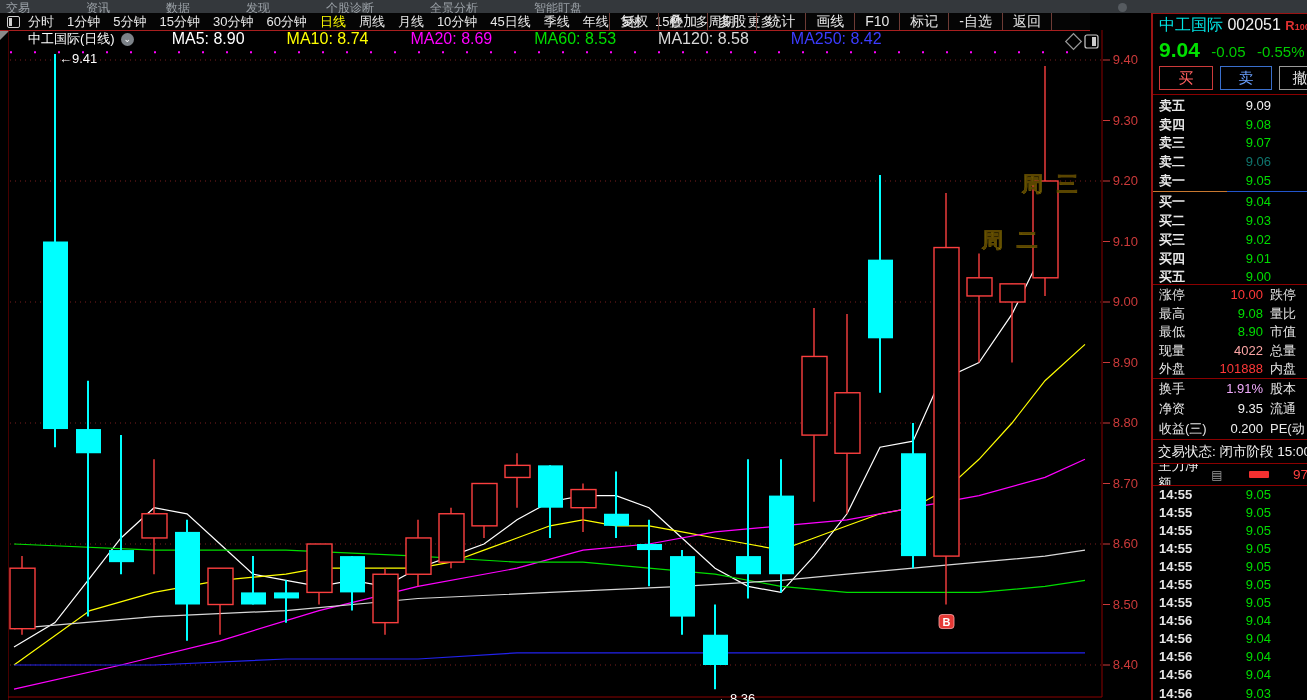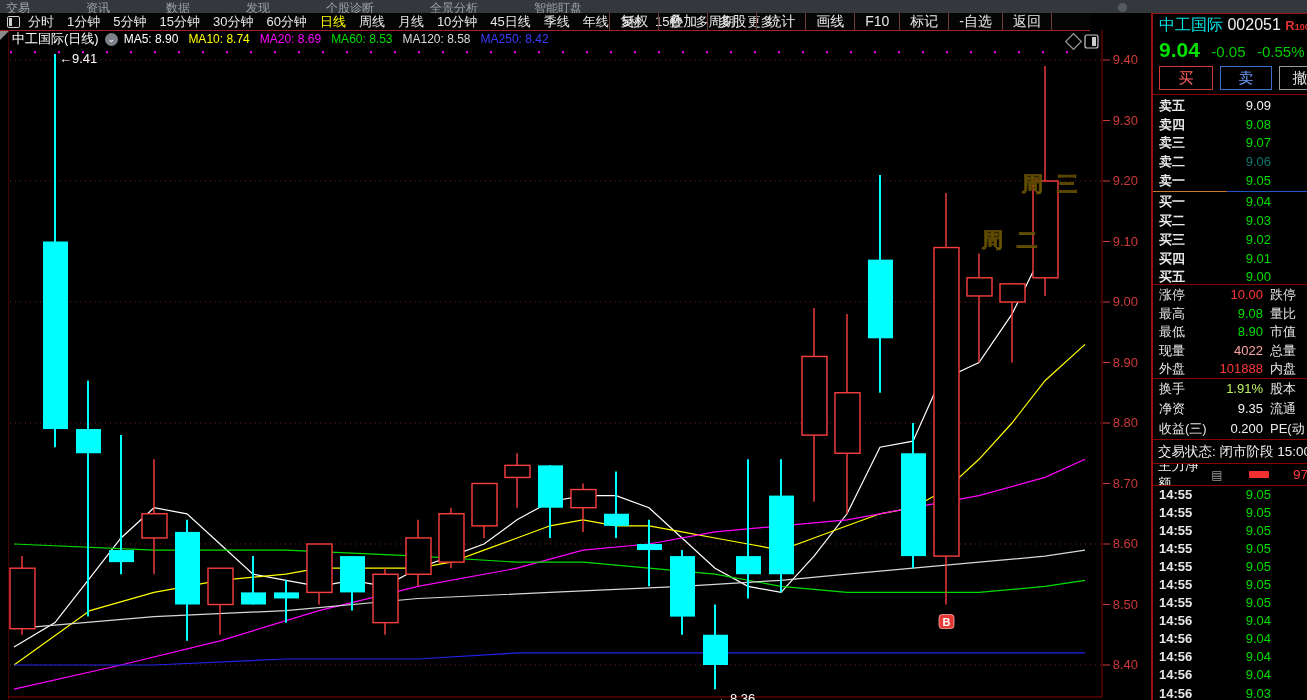--- a/index.html
+++ b/index.html
@@ -18,25 +18,25 @@
   #periods{display:flex;gap:13px;white-space:nowrap;}
   #periods span{font-size:13px;color:#e8e8e8;cursor:default;}
   #periods span.active{color:#ffff00;}
   #actions{position:absolute;right:38px;top:0;height:17px;display:flex;align-items:stretch;}
   #actions span{font-size:14px;color:#e8e8e8;padding:0 10px;line-height:17px;border-left:1px solid #6e3b35;white-space:nowrap;}
   #actions span:last-child{border-right:1px solid #6e3b35;}
   
   #charthead{position:absolute;left:0;top:31px;height:16px;display:flex;align-items:center;gap:6px;}
   #corner-tri{position:absolute;left:0;top:31px;width:0;height:0;
               border-top:9px solid #8a8a8a;border-right:9px solid transparent;}
-  #cs-title{margin-left:12px;font-size:13px;color:#ffffff;white-space:nowrap;}
+  #cs-title{margin-left:28px;font-size:13px;color:#ffffff;white-space:nowrap;}
   #head-chevron{width:13px;height:13px;border-radius:50%;background:#7c8288;color:#fff;
                 font-size:9px;line-height:12px;text-align:center;}
   #malegend{display:flex;gap:10px;}
-  #malegend span{font-size:12px;white-space:nowrap;}
+  #malegend span{font-size:16px;white-space:nowrap;margin-left:32px;}
   
   #ksvg{position:absolute;left:8px;top:30px;}
   
   #panel{position:absolute;left:1151px;top:13px;width:156px;height:687px;background:#000;
          border-left:2px solid #9b1313;border-top:1px solid #9b1313;overflow:hidden;box-sizing:border-box;}
   #p-head{padding:1px 0 0 6px;border-bottom:1px solid #8b0000;height:81px;box-sizing:border-box;}
   #p-title{font-size:16px;white-space:nowrap;}
   #p-name{color:#00e5e5;}
   #p-code{color:#f0f0f0;}
   #p-rtag{color:#e03030;font-size:13px;font-weight:bold;}
@@ -335,21 +335,21 @@
         </div>
         <div class="strow">
           <span class="lab">外盘</span>
           <span class="val" style="color: rgb(255, 56, 56);">101888</span>
           <span class="lab2">内盘</span>
         </div>
       </div>
     <div id="stats2">
         <div class="strow">
           <span class="lab">换手</span>
-          <span class="val" style="color: #bef264;">1.91%</span>
+          <span class="val" style="color: #f0abfc;">1.91%</span>
           <span class="lab2">股本</span>
         </div>
         <div class="strow">
           <span class="lab">净资</span>
           <span class="val" style="color: rgb(240, 240, 240);">9.35</span>
           <span class="lab2">流通</span>
         </div>
         <div class="strow">
           <span class="lab">收益(三)</span>
           <span class="val" style="color: rgb(240, 240, 240);">0.200</span>

